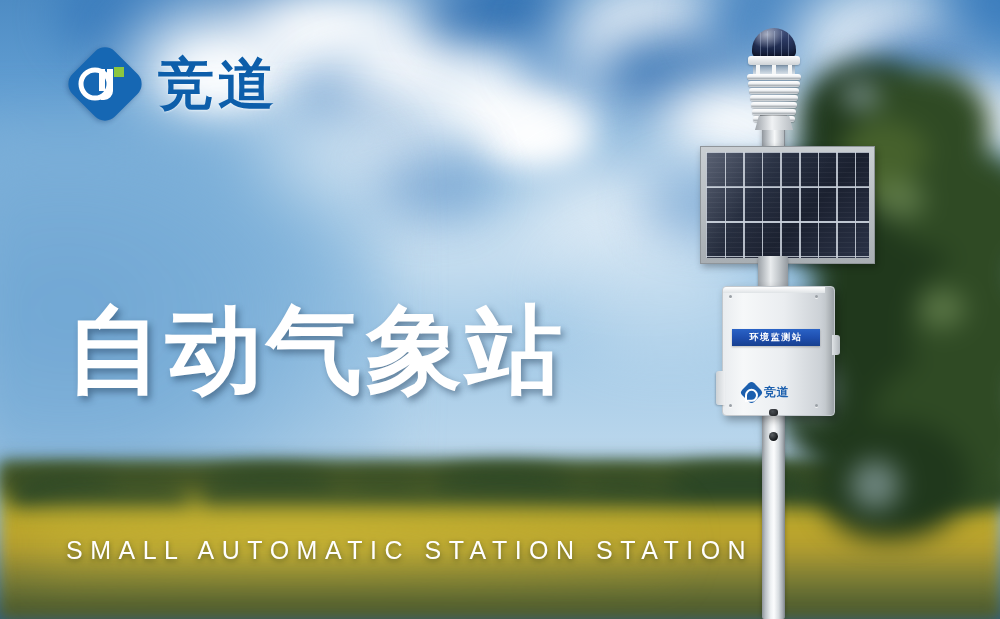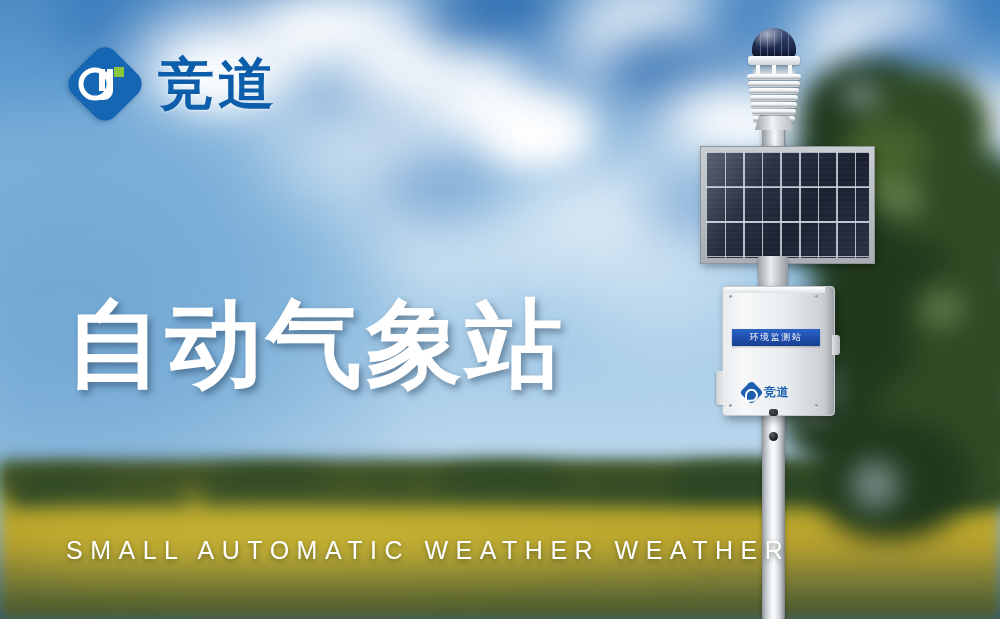--- a/index.html
+++ b/index.html
@@ -229,21 +229,21 @@
     background:linear-gradient(to right,#c5cace,#9aa0a5);
     border-radius:0 4px 4px 0;
   }
   .box-band{
     position:absolute;left:9px;top:42px;width:88px;height:17px;
     background:linear-gradient(to bottom,#2a63c6 0%,#1f4fb0 50%,#17408f 100%);
     display:flex;align-items:center;justify-content:center;
     box-shadow:0 1px 2px rgba(0,0,0,.25);
   }
   .box-band span{
-    color:#fff;font-size:9px;font-weight:400;letter-spacing:1.6px;
+    color:#fff;font-size:9px;font-weight:700;letter-spacing:1.6px;
     font-family:"DejaVu Sans","Liberation Sans",sans-serif;
     line-height:1;
   }
   .box-logo{
     position:absolute;left:20px;top:94px;width:76px;height:22px;
     display:flex;align-items:center;gap:4px;
   }
   .box-logo .mark{
     width:17px;height:17px;flex:0 0 17px;
     background:#1b5fae;
@@ -301,21 +301,21 @@
   .t-line{
     color:#ffffff;
     font-family:"DejaVu Sans","Liberation Sans",sans-serif;
     font-weight:700;
     font-size:96px;
     line-height:1.02;
     letter-spacing:4px;
     text-shadow:3px 4px 7px rgba(20,45,70,.45);
     white-space:nowrap;
   }
-  .t-line.l2{}
+  .t-line.l2{margin-top:6px;}
   .subtitle{
     position:absolute;left:66px;top:536px;
     color:#ffffff;
     font-family:"Liberation Sans","DejaVu Sans",sans-serif;
     font-size:25px;font-weight:400;
     letter-spacing:7.5px;
     white-space:nowrap;
     text-shadow:0 2px 5px rgba(40,50,20,.5);
   }
 </style>
@@ -469,15 +469,15 @@
 
         <rect x="48" y="22" width="10" height="10" fill="#8cc63f"></rect>
       </svg>
     </div>
     <div class="brand-text">竞道</div>
   </div>
 
   <div class="titles">
     <div class="t-line l2">自动气象站</div>
   </div>
-  <div class="subtitle">SMALL AUTOMATIC WEATHER WEATHER</div>
+  <div class="subtitle">SMALL AUTOMATIC STATION STATION</div>
 
 </div>
 
 </body></html>

